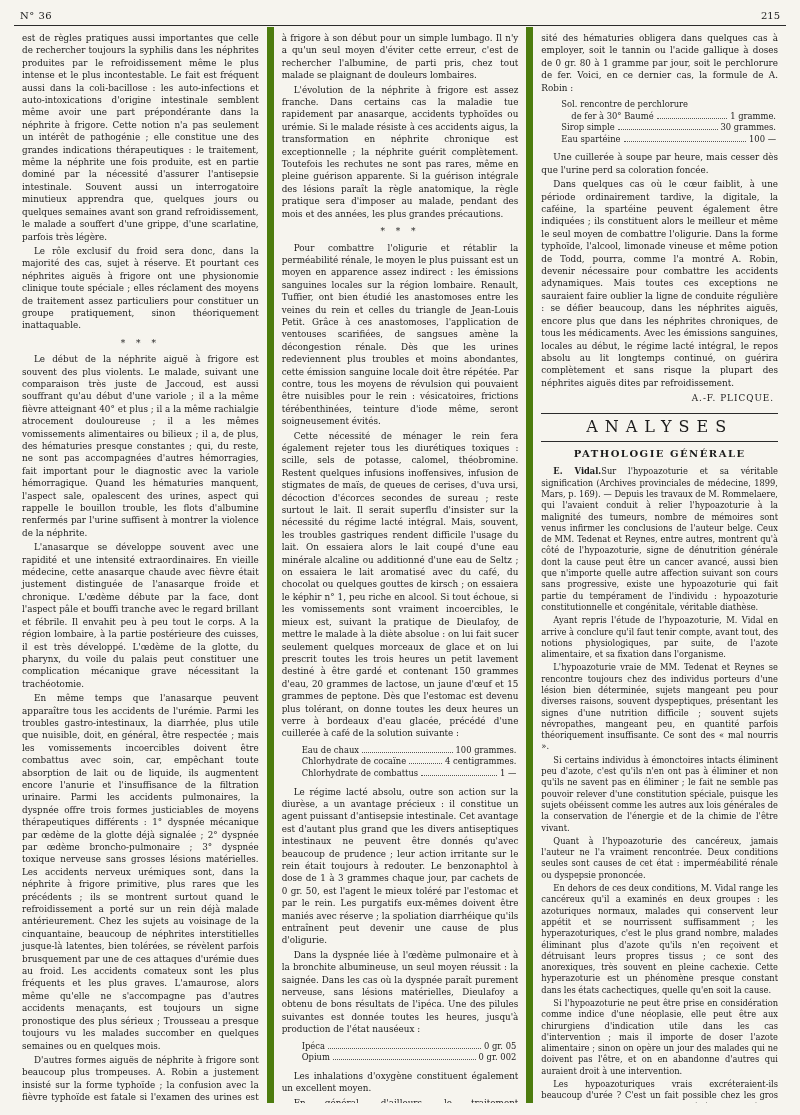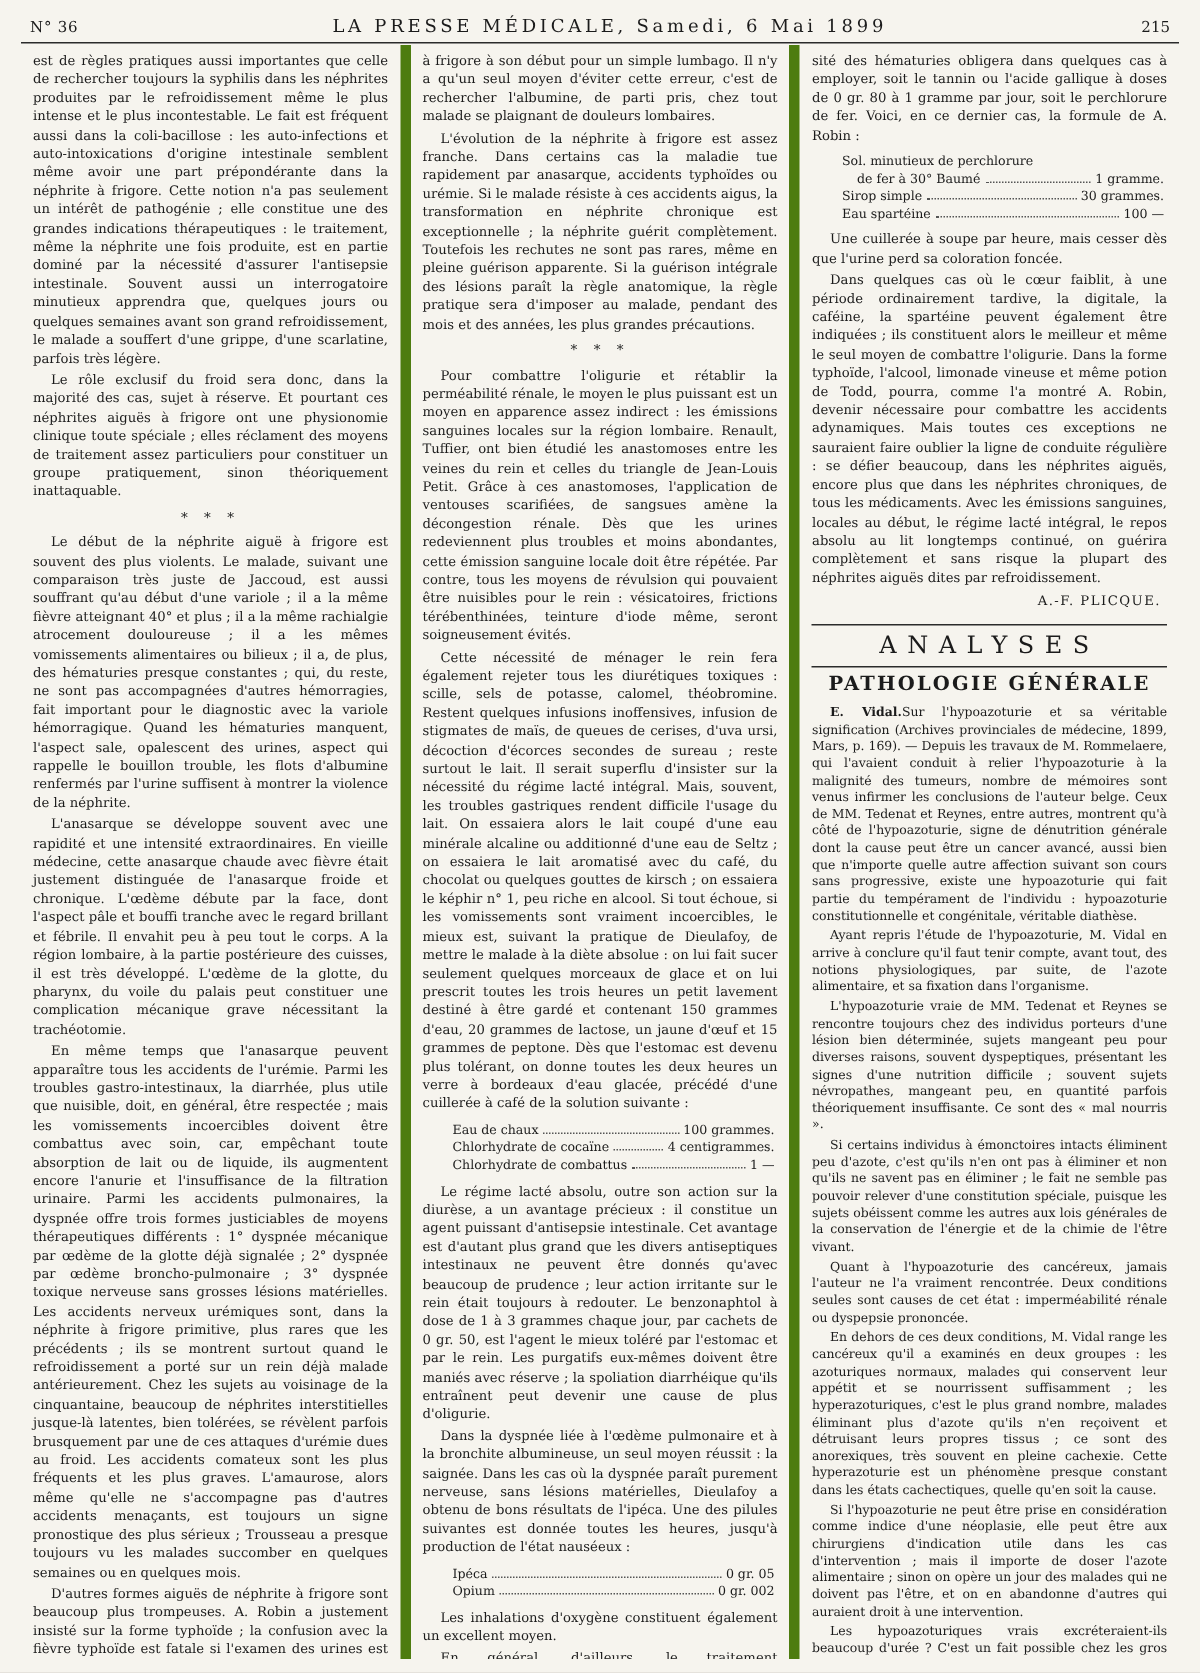--- a/index.html
+++ b/index.html
@@ -27,29 +27,28 @@
   .recipe-line{display:flex;align-items:baseline;}
   .r-label{white-space:nowrap;}
   .r-label.indent2{padding-left:10px;}
   .r-dots{flex:1;border-bottom:1px dotted #555;margin:0 3px 2px;min-width:6px;}
   .r-dots.hidden{border-bottom:none;}
   .r-value{white-space:nowrap;}
   .signature{text-align:right;font-size:8.8px;letter-spacing:1px;margin:3px 4px 8px 0;}
   .banner{margin:6px 0 6px;border-top:1px solid #2b2b2b;border-bottom:1px solid #2b2b2b;
           text-align:center;padding:7px 0 8px;}
   .banner-text{font-size:16px;letter-spacing:7px;}
-  .subsection{text-align:center;font-size:13px;font-weight:bold;letter-spacing:1.5px;margin:3px 0 6px;}
+  .subsection{text-align:center;font-size:10px;font-weight:bold;letter-spacing:1.5px;margin:3px 0 6px;}
 </style>
 </head>
 <body>
 
 <div class="page">
   <div class="header">
     <span class="issue">N° 36</span>
-    <span class="masthead">LA PRESSE MÉDICALE, Samedi, 6 Mai 1899</span>
     <span class="pageno">215</span>
   </div>
   <div class="header-rule"></div>
   <div class="columns">
     <div class="col" id="col1">
         <p class="para noindent">est de règles pratiques aussi importantes que celle de rechercher toujours la syphilis dans les néphrites produites par le refroidissement même le plus intense et le plus incontestable. Le fait est fréquent aussi dans la coli-bacillose : les auto-infections et auto-intoxications d'origine intestinale semblent même avoir une part prépondérante dans la néphrite à frigore. Cette notion n'a pas seulement un intérêt de pathogénie ; elle constitue une des grandes indications thérapeutiques : le traitement, même la néphrite une fois produite, est en partie dominé par la nécessité d'assurer l'antisepsie intestinale. Souvent aussi un interrogatoire minutieux apprendra que, quelques jours ou quelques semaines avant son grand refroidissement, le malade a souffert d'une grippe, d'une scarlatine, parfois très légère.</p>
         <p class="para">Le rôle exclusif du froid sera donc, dans la majorité des cas, sujet à réserve. Et pourtant ces néphrites aiguës à frigore ont une physionomie clinique toute spéciale ; elles réclament des moyens de traitement assez particuliers pour constituer un groupe pratiquement, sinon théoriquement inattaquable.</p>
         <div class="separator">* * *</div>
         <p class="para">Le début de la néphrite aiguë à frigore est souvent des plus violents. Le malade, suivant une comparaison très juste de Jaccoud, est aussi souffrant qu'au début d'une variole ; il a la même fièvre atteignant 40° et plus ; il a la même rachialgie atrocement douloureuse ; il a les mêmes vomissements alimentaires ou bilieux ; il a, de plus, des hématuries presque constantes ; qui, du reste, ne sont pas accompagnées d'autres hémorragies, fait important pour le diagnostic avec la variole hémorragique. Quand les hématuries manquent, l'aspect sale, opalescent des urines, aspect qui rappelle le bouillon trouble, les flots d'albumine renfermés par l'urine suffisent à montrer la violence de la néphrite.</p>
         <p class="para">L'anasarque se développe souvent avec une rapidité et une intensité extraordinaires. En vieille médecine, cette anasarque chaude avec fièvre était justement distinguée de l'anasarque froide et chronique. L'œdème débute par la face, dont l'aspect pâle et bouffi tranche avec le regard brillant et fébrile. Il envahit peu à peu tout le corps. A la région lombaire, à la partie postérieure des cuisses, il est très développé. L'œdème de la glotte, du pharynx, du voile du palais peut constituer une complication mécanique grave nécessitant la trachéotomie.</p>
@@ -93,21 +92,21 @@
             <span class="r-value">0 gr. 002</span>
           </div>
         </div>
         <p class="para">Les inhalations d'oxygène constituent également un excellent moyen.</p>
         <p class="para">En général, d'ailleurs, le traitement médicamenteux de la néphrite aiguë à frigore doit être très sobre et très surveillé. On vient de voir les exceptions à cette règle qui peuvent être dues aux vomissements incoercibles, à la dyspnée toxique, à la nécessité d'assurer l'antisepsie intestinale. La syphilis, l'impaludisme antérieurs peuvent également donner lieu à une thérapeutique un peu plus active. L'inten-</p>
       </div>
     <div class="col" id="col3">
         <p class="para noindent">sité des hématuries obligera dans quelques cas à employer, soit le tannin ou l'acide gallique à doses de 0 gr. 80 à 1 gramme par jour, soit le perchlorure de fer. Voici, en ce dernier cas, la formule de A. Robin :</p>
         <div class="recipe">
           <div class="recipe-line">
-            <span class="r-label">Sol. minutieux de perchlorure</span>
+            <span class="r-label">Sol. rencontre de perchlorure</span>
             <span class="r-dots hidden"></span>
             <span class="r-value"></span>
           </div>
           <div class="recipe-line">
             <span class="r-label indent2">de fer à 30° Baumé</span>
             <span class="r-dots"></span>
             <span class="r-value">1 gramme.</span>
           </div>
           <div class="recipe-line">
             <span class="r-label">Sirop simple</span>

